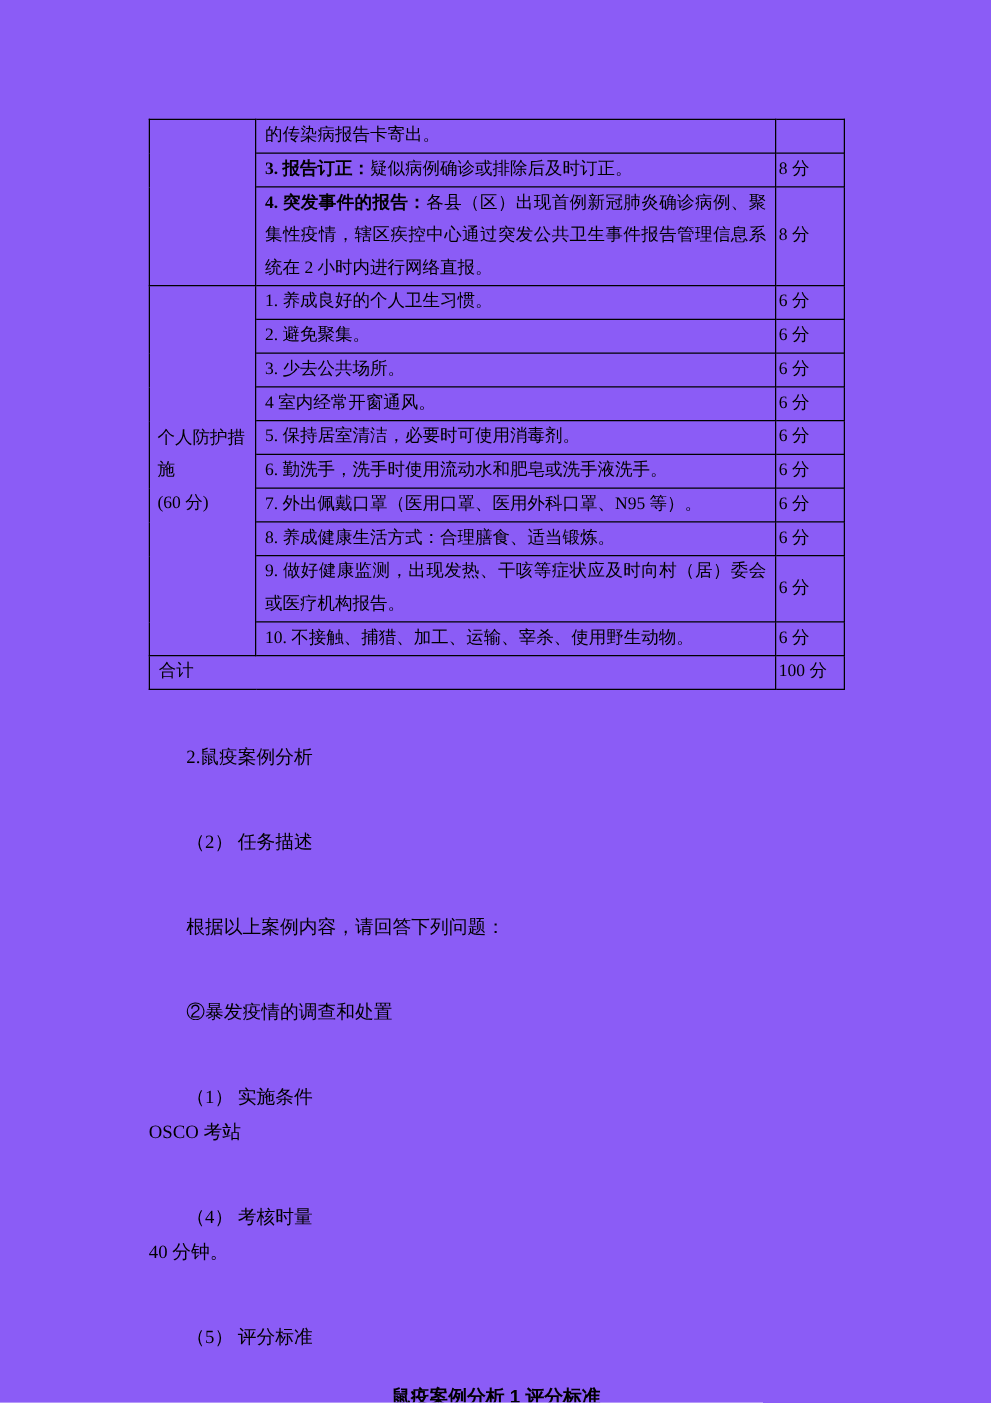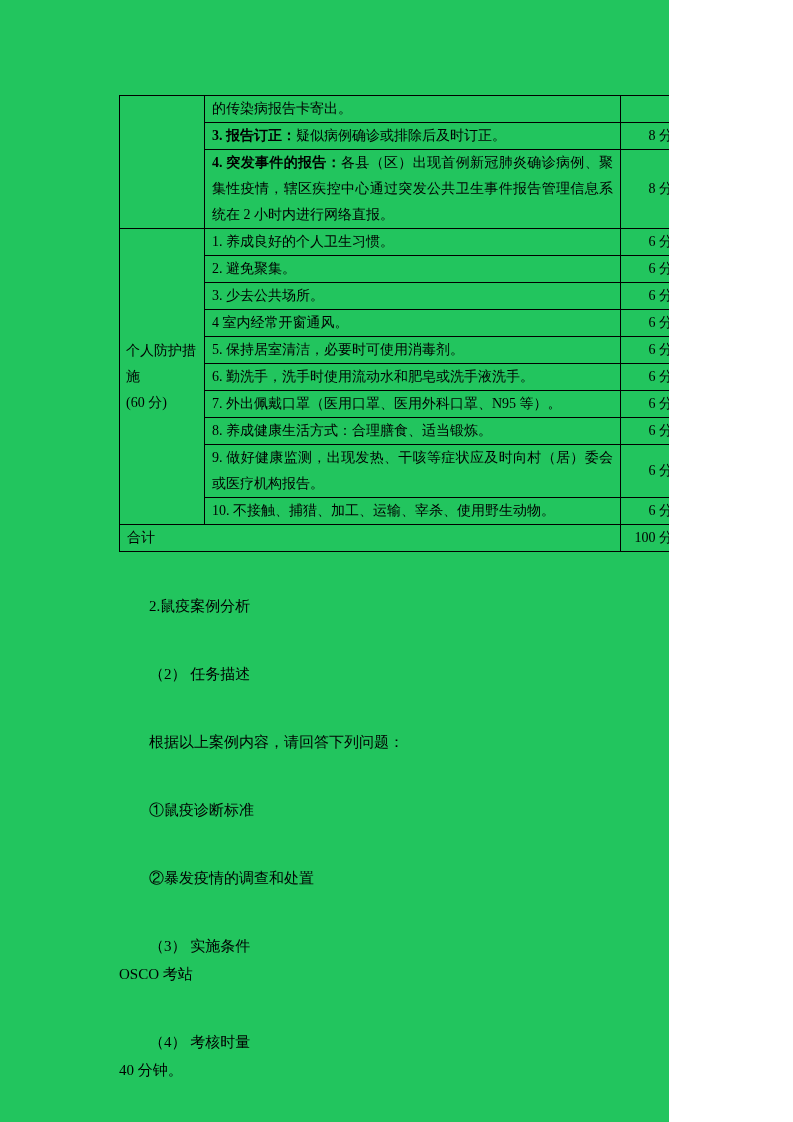--- a/index.html
+++ b/index.html
@@ -3,38 +3,38 @@
 <meta charset="utf-8">
 <style>
   * { box-sizing: border-box; }
   html, body { margin: 0; padding: 0; }
   body {
     width: 793px; height: 1122px;
     background: #ffffff;
     color: #000000;
     font-family: "Liberation Serif", "DejaVu Serif", serif;
   }
-  .page { position: relative; width: 669px; height: 1122px; overflow: hidden; background: #22c55e; }
+  .page { position: relative; width: 793px; height: 1122px; overflow: hidden; background: #8b5cf6; }
   .content { position: absolute; left: 119px; top: 95px; width: 556px; }
 
   table.score-table {
     border-collapse: collapse;
     width: 556px;
     table-layout: fixed;
   }
   .score-table td {
     border: 1px solid #000000;
     font-size: 14px;
     line-height: 26px;
     vertical-align: middle;
     padding: 0 7px;
   }
   .score-table td.item { text-align: justify; }
   .score-table td.item b { font-weight: bold; }
-  .score-table td.score { text-align: right; padding: 0 2px; }
+  .score-table td.score { text-align: left; padding: 0 2px; }
   .score-table td.cat { padding: 0 6px; }
   .score-table td.cat div { line-height: 26px; }
   .score-table td.total-label { font-weight: normal; }
 
   .body-text { margin-top: 23px; font-size: 15px; }
   .body-text p { margin: 0; line-height: 28px; }
   .body-text p.ind { text-indent: 30px; margin-top: 40px; }
   .body-text p.just { text-align: justify; }
   .doc-heading {
     margin-top: 20px;
@@ -123,23 +123,22 @@
           <td class="total-label" colspan="2">合计</td>
           <td class="score">100 分</td>
         </tr>
       </tbody>
     </table>
 
     <div class="body-text">
       <p class="ind">2.鼠疫案例分析</p>
       <p class="ind">（2） 任务描述</p>
       <p class="ind">根据以上案例内容，请回答下列问题：</p>
-      <p class="ind">①鼠疫诊断标准</p>
       <p class="ind">②暴发疫情的调查和处置</p>
-      <p class="ind">（3） 实施条件</p>
+      <p class="ind">（1） 实施条件</p>
       <p>OSCO 考站</p>
       <p class="ind">（4） 考核时量</p>
       <p>40 分钟。</p>
       <p class="ind">（5） 评分标准</p>
     </div>
 
     <div class="doc-heading">鼠疫案例分析 1 评分标准</div>
 
   </div>
 </div>

